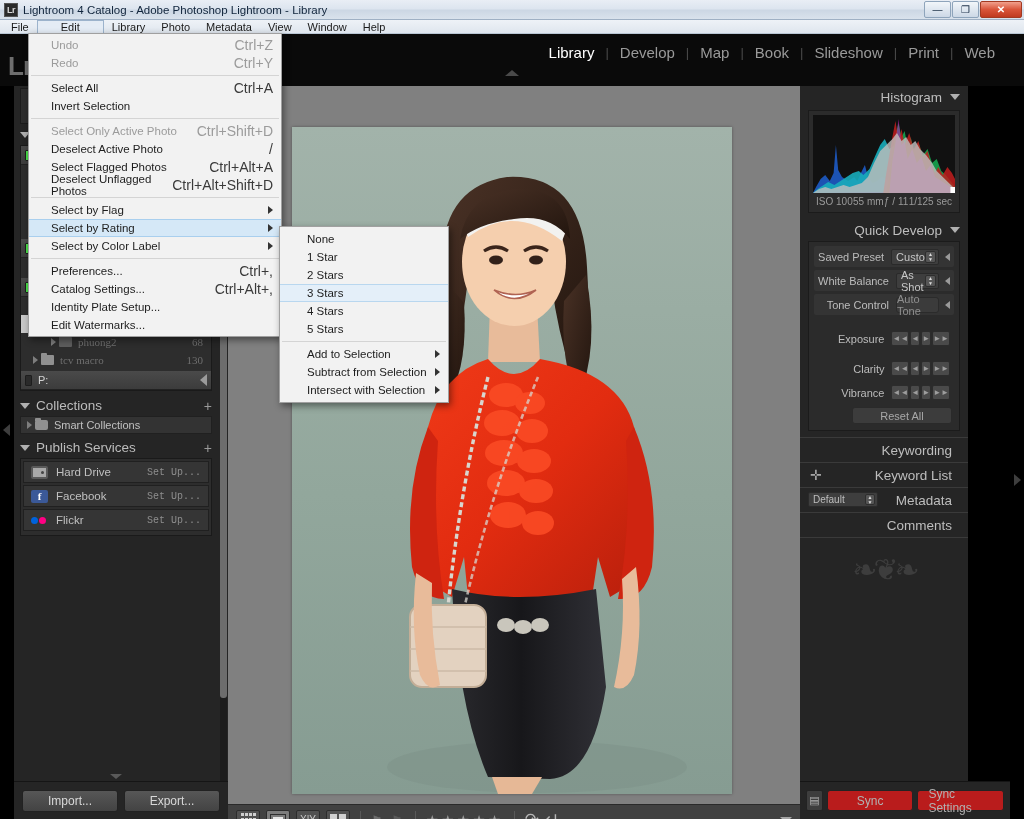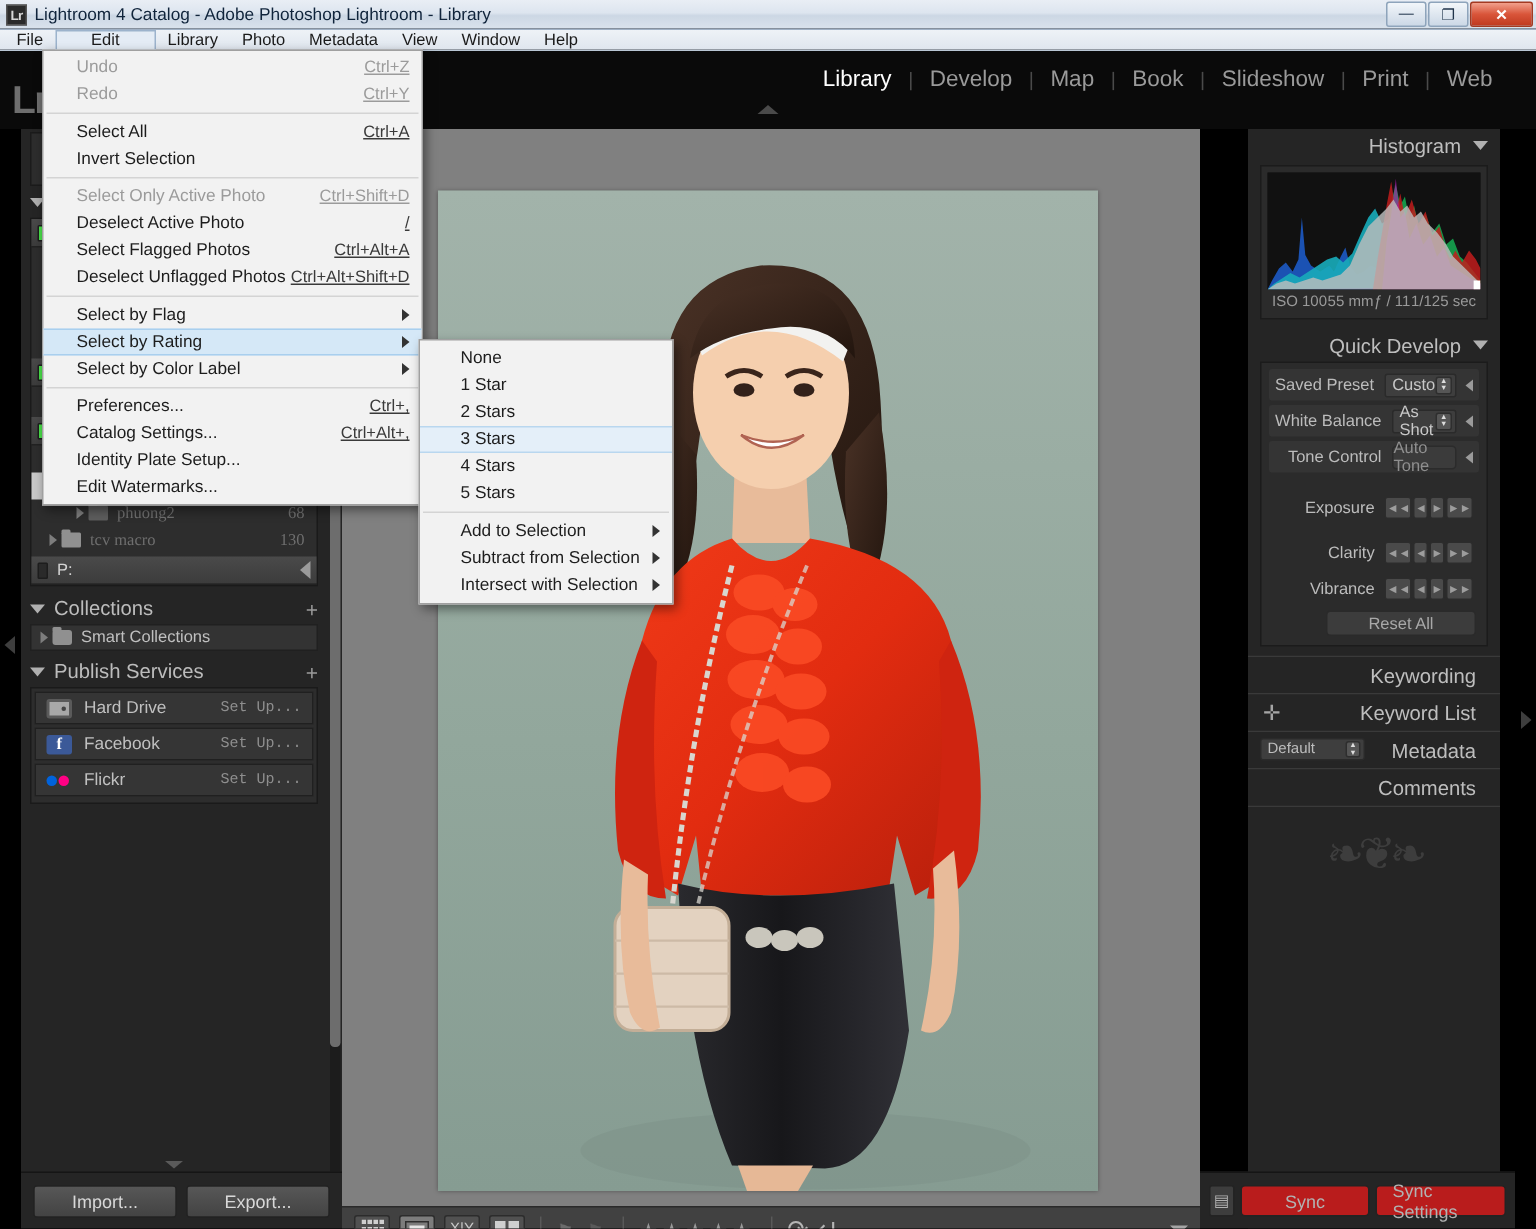--- a/index.html
+++ b/index.html
@@ -237,21 +237,21 @@
   .tb-stars { color: #9a9a9a; font-size: 14px; letter-spacing: 3px; }
   .tb-arrow { color: #b5b5b5; font-size: 17px; }
   .tb-caret {
     margin-left: auto; width: 0; height: 0;
     border-left: 6px solid transparent; border-right: 6px solid transparent;
     border-top: 6px solid #a5a5a5;
   }
 
   
   .rightpanel {
-    position: absolute; left: 832px; top: 52px; width: 168px; height: 733px;
+    position: absolute; left: 800px; top: 52px; width: 168px; height: 733px;
     background: #252525; overflow: hidden;
   }
   .rp-head {
     display: flex; align-items: center; justify-content: flex-end;
     height: 22px; padding: 0 8px; color: #b4b4b4;
   }
   .rp-head .t { font-size: 13.5px; color: #bebebe; margin-right: 8px; }
   .rp-head .tri-d {
     width: 0; height: 0;
     border-left: 5px solid transparent; border-right: 5px solid transparent;
@@ -351,21 +351,21 @@
     background: #f2f2f2; border: 1px solid #a0a0a0;
     box-shadow: 2px 3px 7px rgba(0,0,0,.45); z-index: 50; padding: 2px 0;
   }
   .dd-item {
     display: flex; align-items: center; height: 18px;
     padding: 0 8px 0 22px; font-size: 11.5px; color: #1d1d1d;
     position: relative;
   }
   .dd-item.disabled { color: #9b9b9b; }
   .dd-item.hl { background: #d5e8f7; border-top:1px solid #a9cfee; border-bottom:1px solid #a9cfee; }
-  .dd-item .sc { margin-left: auto; font-size: 11px; color: #3a3a3a; text-decoration: underline; }
+  .dd-item .sc { margin-left: auto; font-size: 14px; color: #3a3a3a; }
   .dd-item.disabled .sc { color: #9b9b9b; }
   .dd-item .arr {
     margin-left: auto; width: 0; height: 0;
     border-top: 4px solid transparent; border-bottom: 4px solid transparent;
     border-left: 5px solid #333;
   }
   .dd-sep { height: 1px; background: #d4d4d4; margin: 3px 2px; }
 
   .submenu {
     position: absolute; left: 279px; top: 226px; width: 170px;

